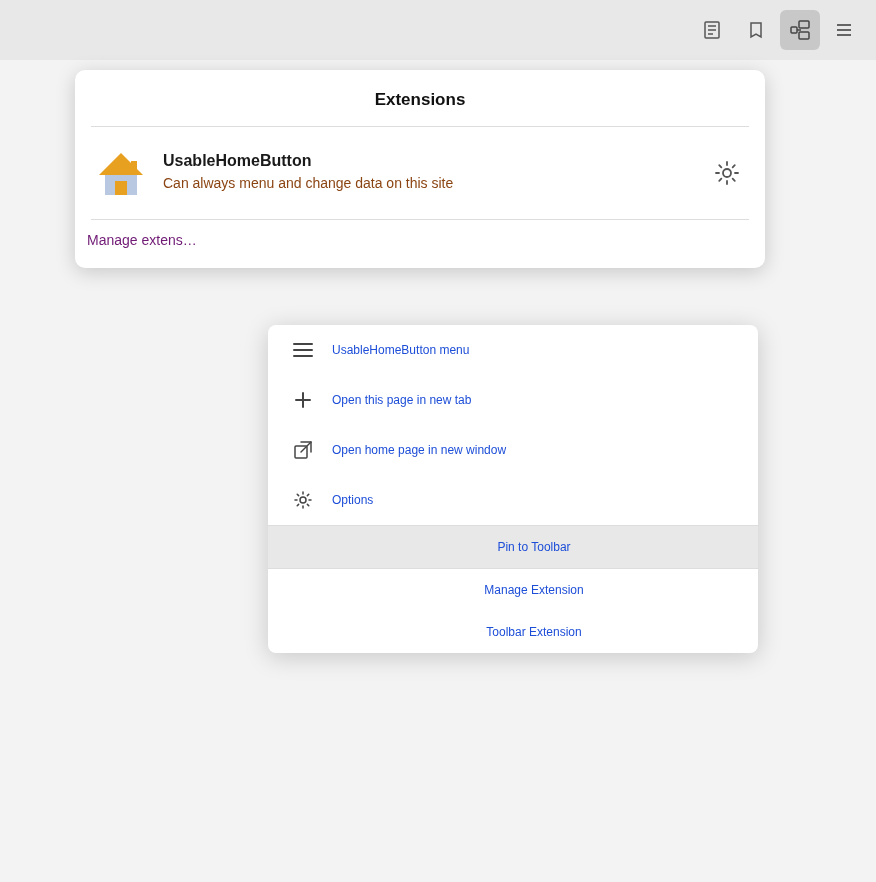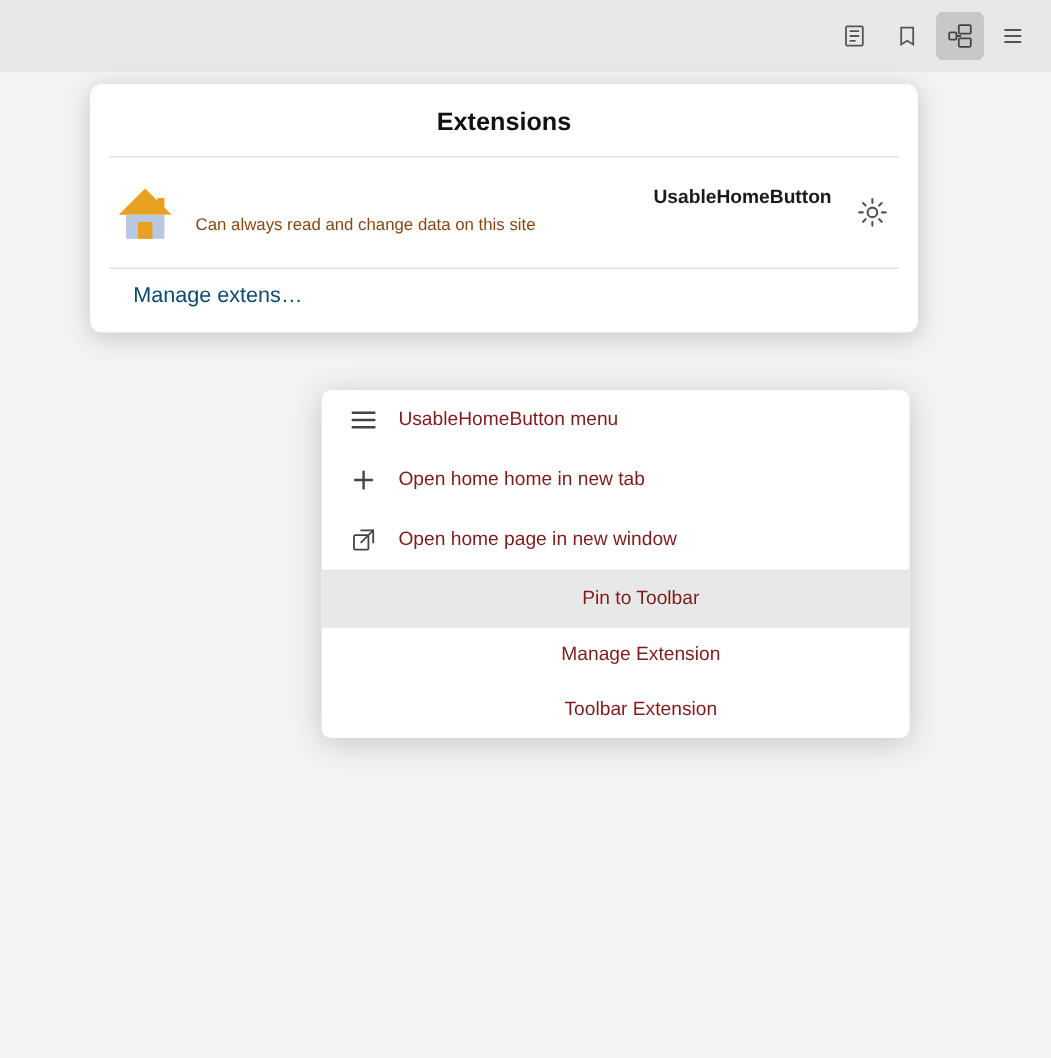--- a/index.html
+++ b/index.html
@@ -60,21 +60,21 @@
       background: #fff;
       border-radius: 10px;
       box-shadow: 0 4px 20px rgba(0,0,0,0.18);
       padding: 0;
       overflow: visible;
       z-index: 10;
     }
 
     .extensions-panel-title {
       text-align: center;
-      font-size: 21px;
+      font-size: 17px;
       font-weight: 600;
       color: #111;
       padding: 20px 24px 16px;
     }
 
     .panel-divider {
       height: 1px;
       background: #ddd;
       margin: 0 16px;
     }
@@ -98,21 +98,20 @@
 
     .extension-info {
       flex: 1;
     }
 
     .extension-name {
       font-size: 16px;
       font-weight: 600;
       color: #1a1a1a;
       margin-bottom: 4px;
-      text-align: right;
     }
 
     .extension-desc {
       font-size: 14px;
       color: #8b4513;
       line-height: 1.4;
     }
 
     .gear-btn {
       width: 36px;
@@ -122,23 +121,23 @@
       cursor: pointer;
       display: flex;
       align-items: center;
       justify-content: center;
       color: #555;
       font-size: 22px;
       border-radius: 50%;
     }
 
     .manage-link {
-      padding: 12px 36px 20px;
-      font-size: 18px;
-      color: #0c4a6e;
+      padding: 12px 12px 20px;
+      font-size: 14px;
+      color: #701a75;
       cursor: pointer;
       display: block;
     }
 
     
     .context-menu {
       position: absolute;
       top: 265px;
       left: 268px;
       width: 490px;
@@ -179,22 +178,22 @@
       flex-shrink: 0;
     }
 
     .ctx-divider {
       height: 1px;
       background: #ddd;
       margin: 0 0;
     }
 
     .ctx-label {
-      font-size: 16px;
-      color: #7f1d1d;
+      font-size: 12px;
+      color: #1d4ed8;
     }
 
     
     .lines-icon {
       display: flex;
       flex-direction: column;
       gap: 4px;
     }
     .lines-icon span {
       display: block;
@@ -253,21 +252,21 @@
 
           <rect x="10" y="28" width="32" height="20" fill="#B8C8E0"></rect>
 
           <rect x="20" y="34" width="12" height="14" fill="#E8A020"></rect>
 
           <rect x="36" y="14" width="6" height="12" fill="#E8A020"></rect>
         </svg>
       </div>
       <div class="extension-info">
         <div class="extension-name">UsableHomeButton</div>
-        <div class="extension-desc">Can always read and change data on this site</div>
+        <div class="extension-desc">Can always menu and change data on this site</div>
       </div>
       <button class="gear-btn">
         <svg width="26" height="26" viewBox="0 0 26 26" fill="none">
           <circle cx="13" cy="13" r="4" stroke="#555" stroke-width="1.8"></circle>
           <path d="M13 2v3M13 21v3M2 13h3M21 13h3M5.22 5.22l2.12 2.12M18.66 18.66l2.12 2.12M5.22 20.78l2.12-2.12M18.66 7.34l2.12-2.12" stroke="#555" stroke-width="1.8" stroke-linecap="round"></path>
         </svg>
       </button>
     </div>
 
     <div class="panel-divider"></div>
@@ -287,34 +286,43 @@
       <span class="ctx-label">UsableHomeButton menu</span>
     </div>
 
     <div class="ctx-item">
       <div class="ctx-icon">
         <svg width="20" height="20" viewBox="0 0 20 20" fill="none">
           <line x1="10" y1="3" x2="10" y2="17" stroke="#444" stroke-width="2" stroke-linecap="round"></line>
           <line x1="3" y1="10" x2="17" y2="10" stroke="#444" stroke-width="2" stroke-linecap="round"></line>
         </svg>
       </div>
-      <span class="ctx-label">Open home home in new tab</span>
+      <span class="ctx-label">Open this page in new tab</span>
     </div>
 
     <div class="ctx-item">
       <div class="ctx-icon">
         <svg width="22" height="22" viewBox="0 0 22 22" fill="none">
           <rect x="3" y="7" width="12" height="12" rx="1" stroke="#444" stroke-width="1.5" fill="none"></rect>
           <path d="M9 3h10v10" stroke="#444" stroke-width="1.5" stroke-linecap="round" stroke-linejoin="round" fill="none"></path>
           <path d="M19 3L9 13" stroke="#444" stroke-width="1.5" stroke-linecap="round"></path>
         </svg>
       </div>
       <span class="ctx-label">Open home page in new window</span>
     </div>
 
+    <div class="ctx-item">
+      <div class="ctx-icon">
+        <svg width="20" height="20" viewBox="0 0 20 20" fill="none">
+          <circle cx="10" cy="10" r="3" stroke="#444" stroke-width="1.5"></circle>
+          <path d="M10 2v2M10 16v2M2 10h2M16 10h2M4.22 4.22l1.42 1.42M14.36 14.36l1.42 1.42M4.22 15.78l1.42-1.42M14.36 5.64l1.42-1.42" stroke="#444" stroke-width="1.5" stroke-linecap="round"></path>
+        </svg>
+      </div>
+      <span class="ctx-label">Options</span>
+    </div>
 
     <div class="ctx-divider"></div>
 
     <div class="ctx-item highlighted no-icon">
       <span class="ctx-label">Pin to Toolbar</span>
     </div>
 
     <div class="ctx-divider"></div>
 
     <div class="ctx-item no-icon">

